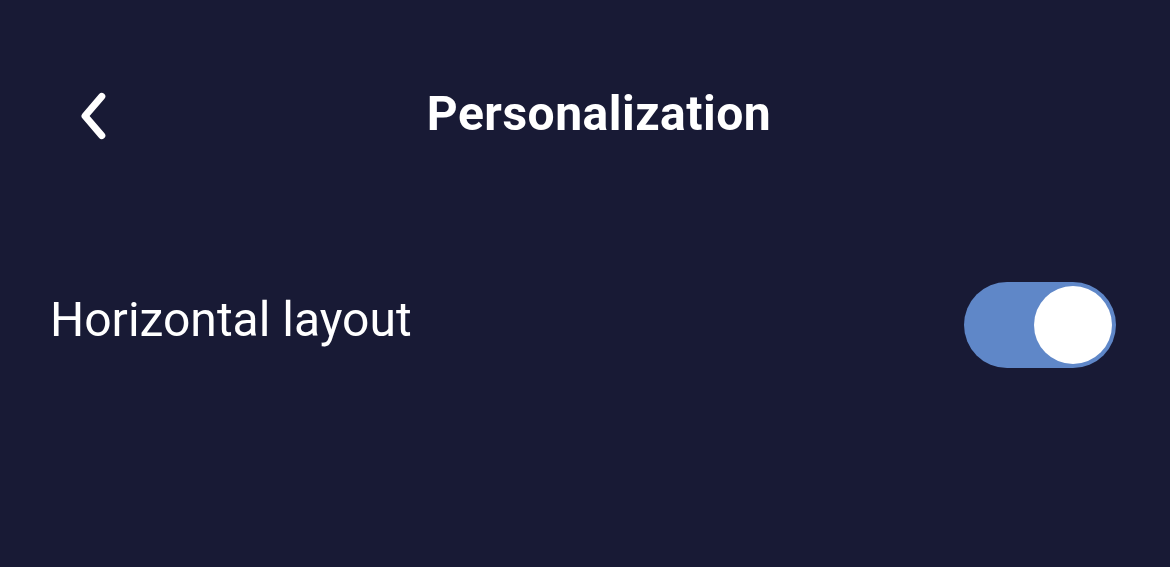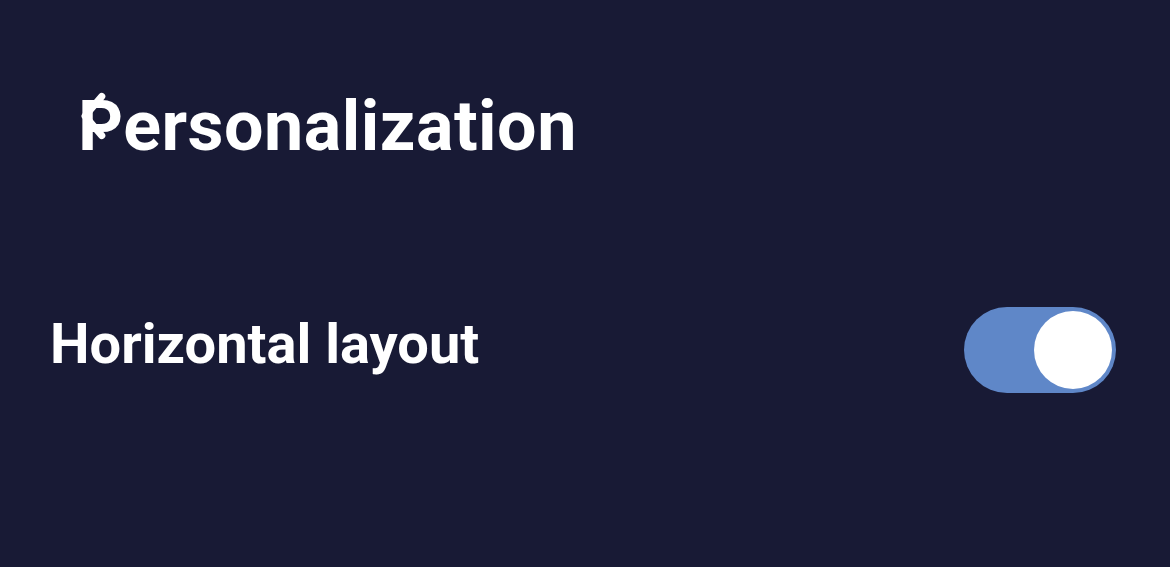--- a/index.html
+++ b/index.html
@@ -29,40 +29,41 @@
       display: flex;
       align-items: center;
       justify-content: center;
     }
     .back-button svg {
       width: 28px;
       height: 48px;
     }
     .page-title {
       flex: 1;
-      font-size: 70px;
+      text-align: center;
+      font-size: 48px;
       font-weight: 700;
       color: #ffffff;
       letter-spacing: 0.5px;
     }
     .settings-list {
       padding: 0 50px;
       margin-top: 140px;
     }
     .setting-row {
       display: flex;
       align-items: center;
       justify-content: space-between;
     }
     .setting-text {
       flex: 1;
     }
     .setting-title {
-      font-size: 56px;
-      font-weight: 700;
+      font-size: 48px;
+      font-weight: 400;
       color: #ffffff;
       margin-bottom: 12px;
     }
     .setting-description {
       font-size: 36px;
       font-weight: 400;
       color: #8a8c9a;
     }
     .toggle {
       width: 152px;

